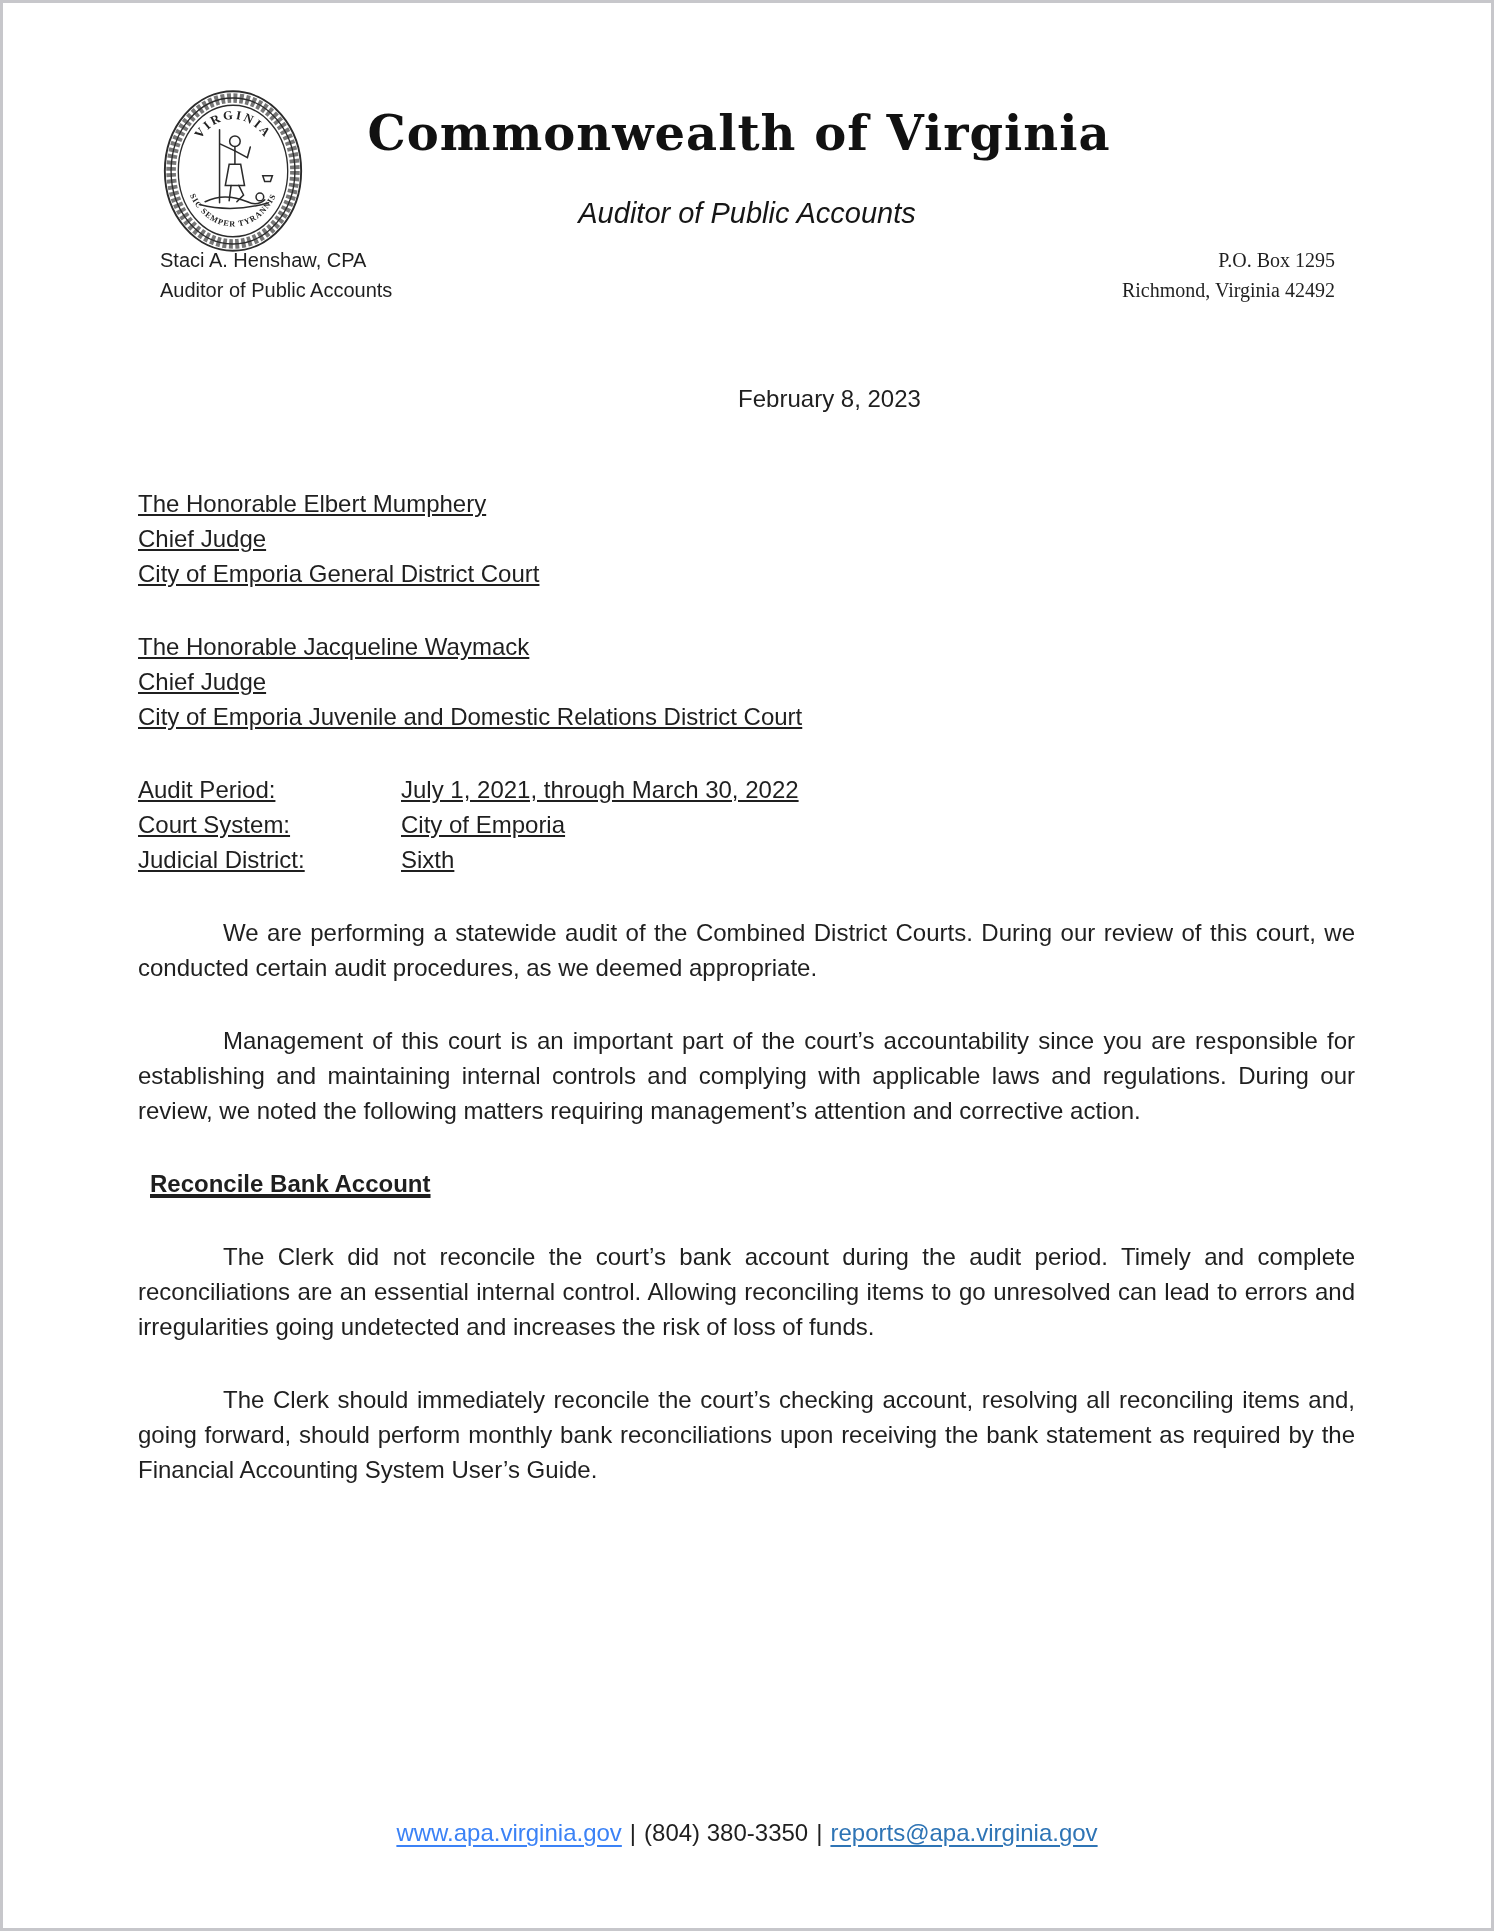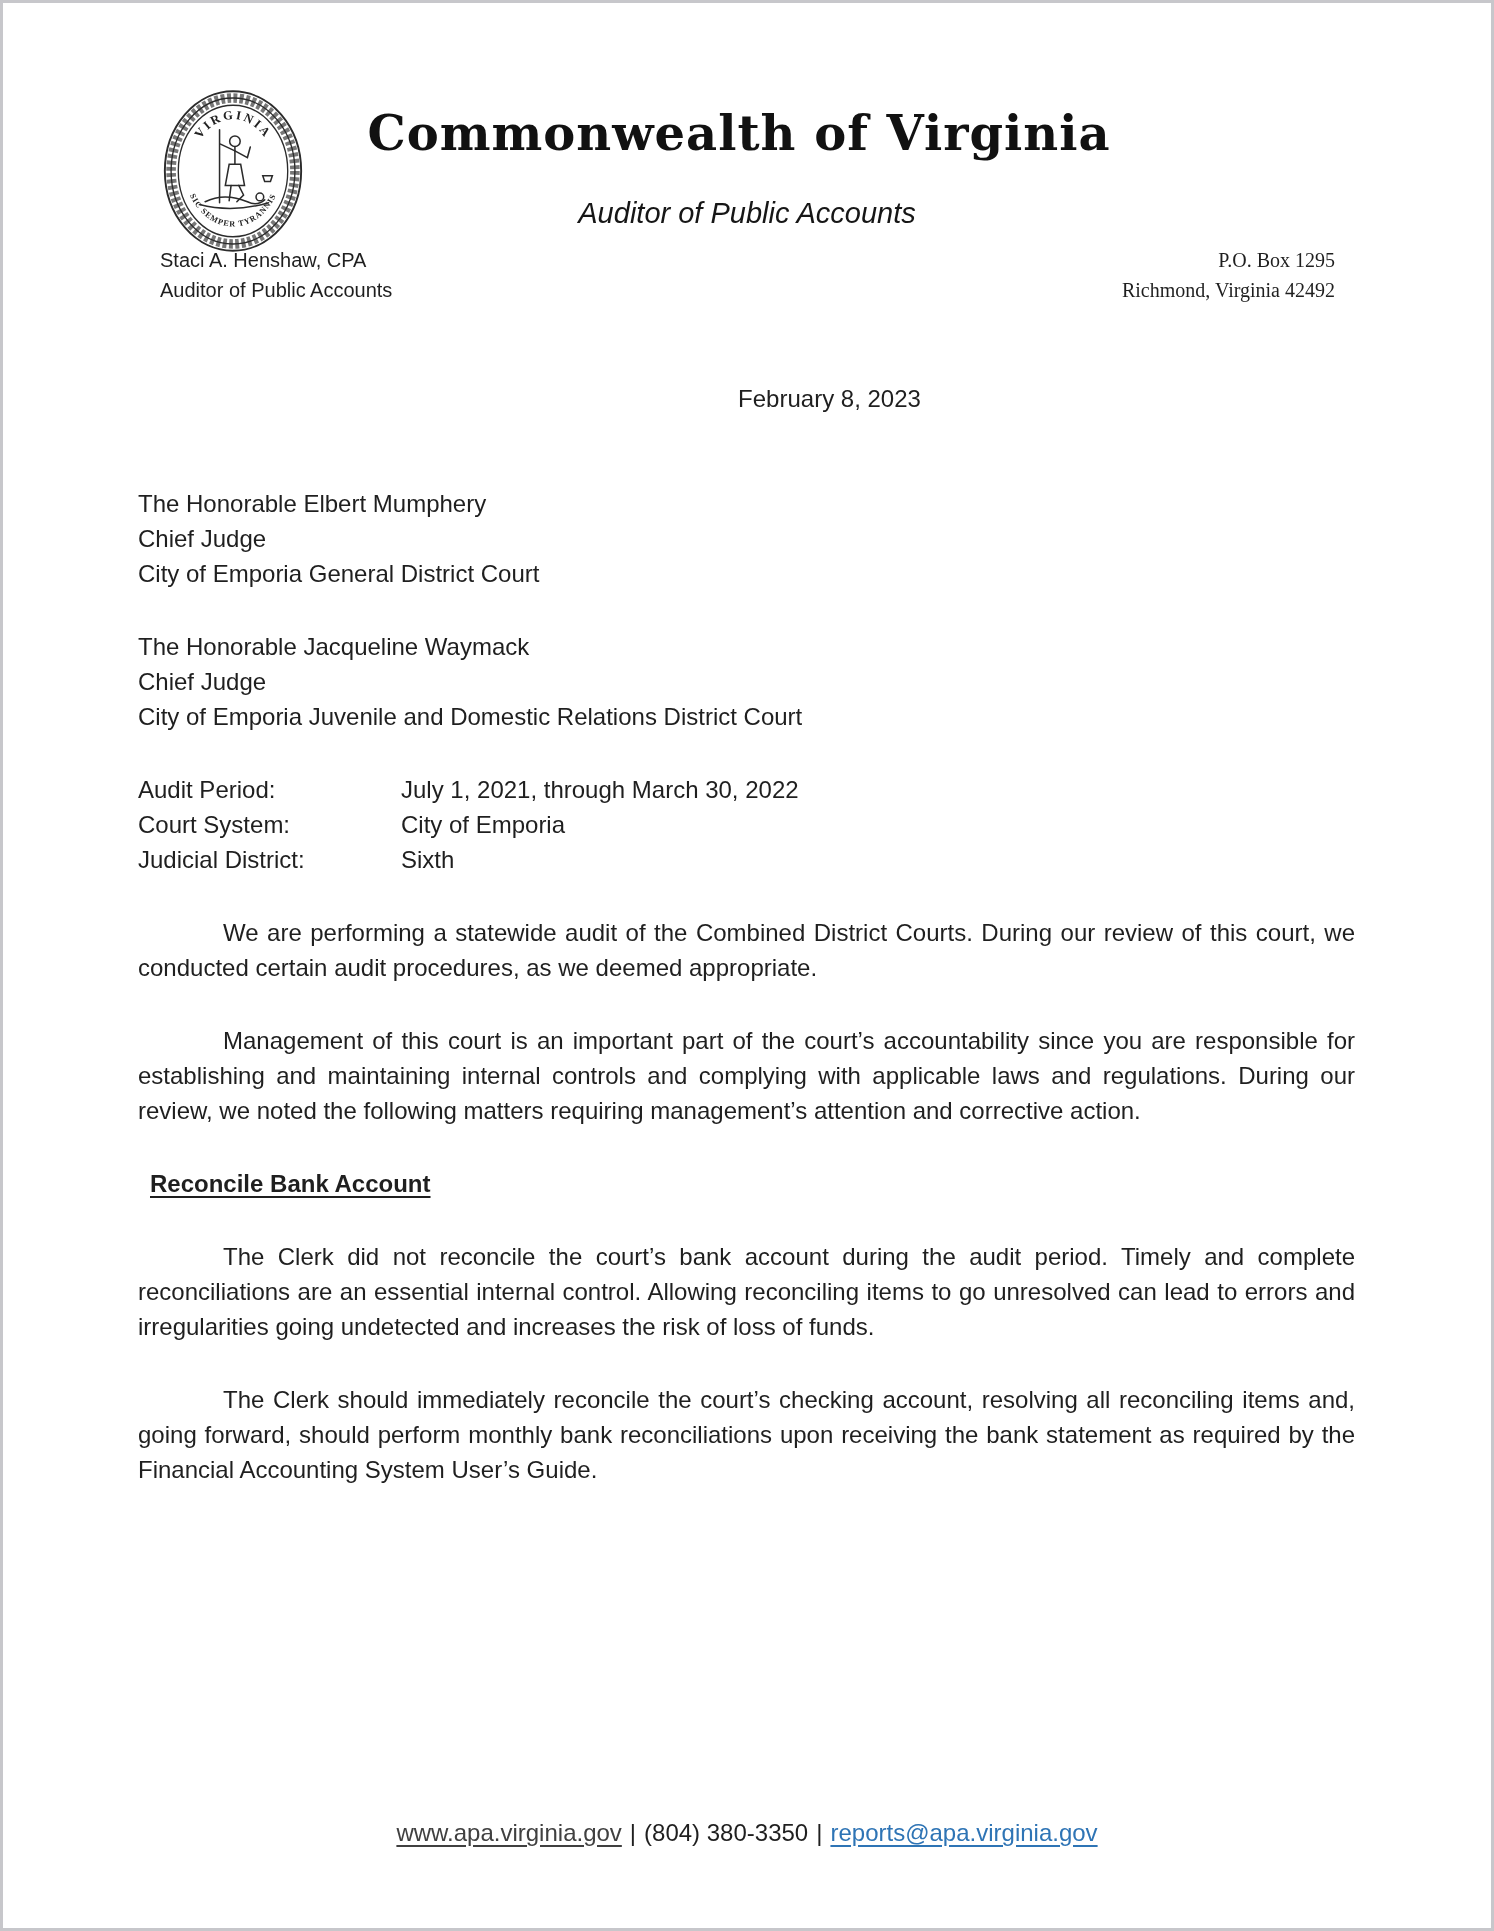--- a/index.html
+++ b/index.html
@@ -48,21 +48,21 @@
   
   .letter-body {
     position: absolute; top: 378px; left: 135px; right: 136px;
     font-size: 24px; line-height: 35px;
   }
   .date-line {
     text-align: center;
     padding-left: 166px;
     margin-bottom: 70px;
   }
-  .block { margin-bottom: 38px; }
+  .block { margin-bottom: 38px; text-decoration: underline; }
   .detail-row { display: flex; }
   .detail-label { width: 263px; flex: 0 0 263px; }
   .para {
     text-align: justify;
     text-indent: 85px;
     margin: 0 0 38px 0;
   }
   .finding-head-line { line-height: 35px; margin-left: 12px; }
   .finding-heading {
     font-weight: bold;
@@ -178,16 +178,16 @@
       </div>
     </div>
 
     <p class="para">The Clerk did not reconcile the court’s bank account during the audit period.  Timely and complete reconciliations are an essential internal control.  Allowing reconciling items to go unresolved can lead to errors and irregularities going undetected and increases the risk of loss of funds.</p>
 
     <p class="para">The Clerk should immediately reconcile the court’s checking account, resolving all reconciling items and, going forward, should perform monthly bank reconciliations upon receiving the bank statement as required by the Financial Accounting System User’s Guide.</p>
 
   </div>
 
   <div class="footer">
-    <a class="footer-link" style="color: #404040;">www.apa.virginia.gov</a><span class="footer-sep">|</span><span>(804) 380-3350</span><span class="footer-sep">|</span><a class="footer-link" style="color: rgb(46, 116, 181);">reports@apa.virginia.gov</a>
+    <a class="footer-link" style="color: #3b82f6;">www.apa.virginia.gov</a><span class="footer-sep">|</span><span>(804) 380-3350</span><span class="footer-sep">|</span><a class="footer-link" style="color: rgb(46, 116, 181);">reports@apa.virginia.gov</a>
   </div>
 
 </div>
 
 </body></html>

